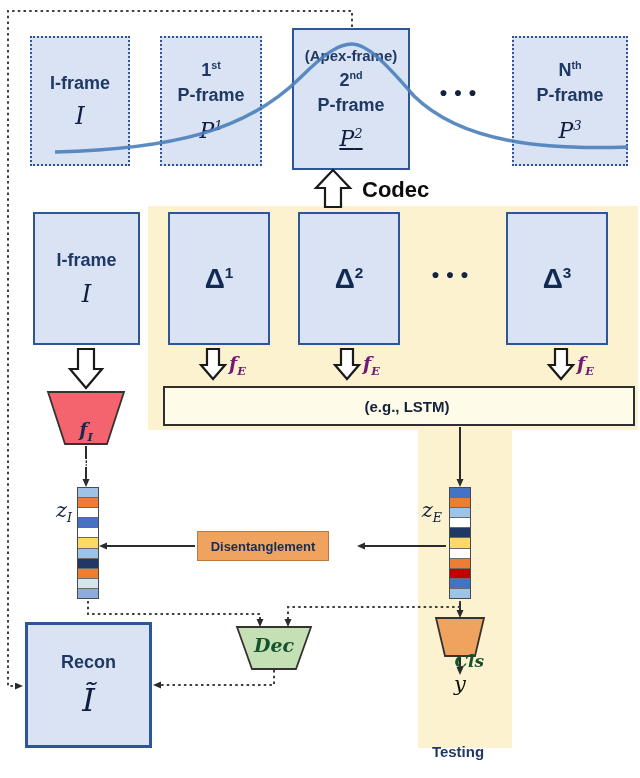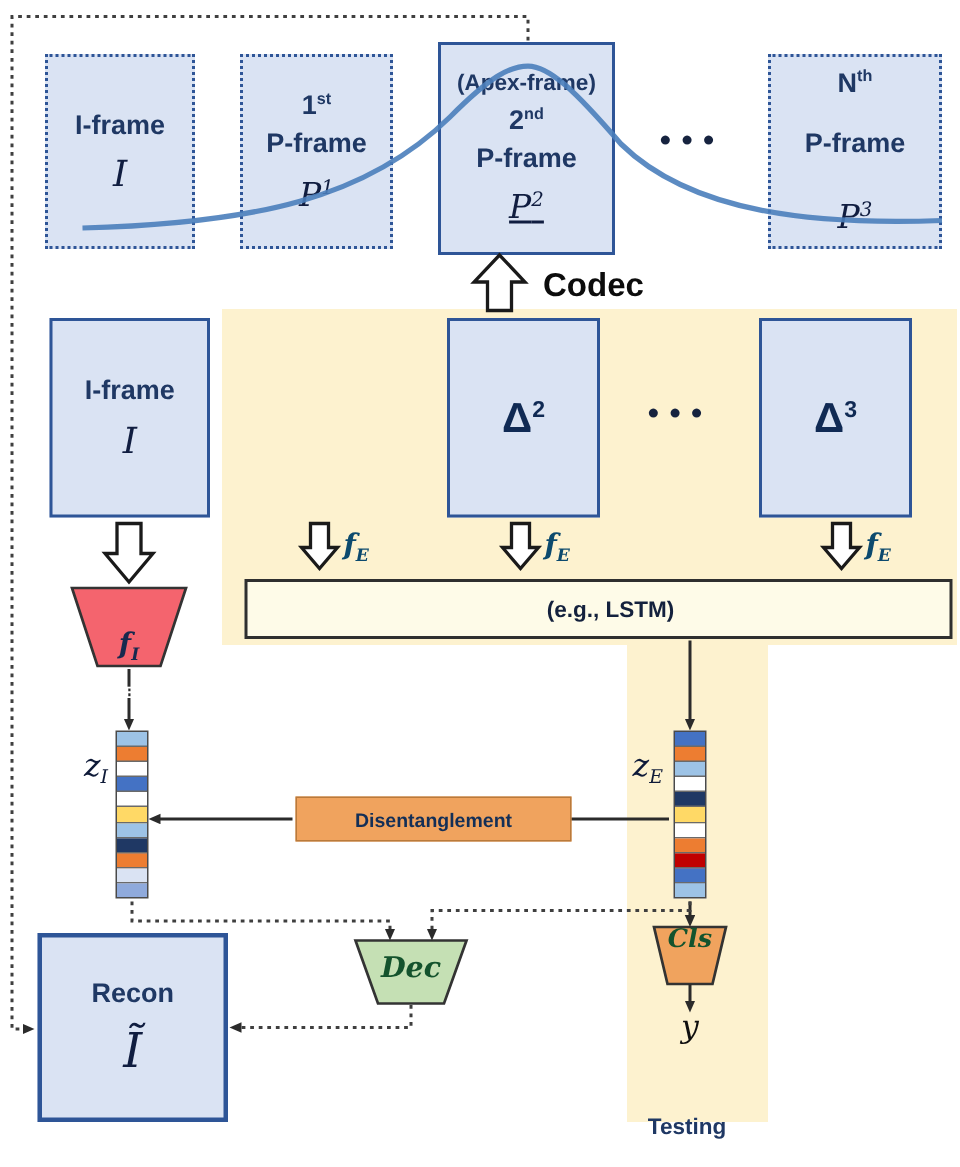--- a/index.html
+++ b/index.html
@@ -22,21 +22,21 @@
   .delta{font-size:28px;font-weight:bold;color:#102a54;}
   .delta sup{font-size:55%;}
   .ellipsis{position:absolute;z-index:3;font-size:14px;letter-spacing:6px;font-weight:bold;
             color:#16233f;text-align:center;}
   .codec{position:absolute;z-index:6;font-size:22px;font-weight:bold;color:#0c0c0c;}
   .stmbox{position:absolute;z-index:2;background:var(--stm-fill,#fefbe8);border:2px solid #2f2f2f;
           box-sizing:border-box;display:flex;align-items:center;justify-content:center;
           font-weight:bold;font-size:15px;color:#14213d;}
   .stmbox .paren{margin-left:16px;}
   .felabel{position:absolute;z-index:6;font-family:"DejaVu Serif", serif;font-style:italic;
-           font-weight:bold;font-size:19px;color:#0c4a6e;}
+           font-weight:bold;font-size:19px;color:#701a75;}
   .trap-label{position:absolute;z-index:7;text-align:center;}
   .fi-main{font-family:"DejaVu Serif", serif;font-style:italic;font-weight:bold;font-size:19px;color:#17294e;}
   .fi-sub{font-size:11px;font-weight:bold;color:#ffffff;margin-top:13px;}
   .zlabel{position:absolute;z-index:6;font-family:"DejaVu Serif", serif;font-style:italic;
           font-size:21px;color:#0e1a38;text-align:right;}
   .stack{position:absolute;width:22px;height:112px;z-index:6;display:flex;flex-direction:column;
          border:1.5px solid #4a4a4a;background:#fff;box-sizing:border-box;}
   .stack .bar{flex:1;border-bottom:1px solid #6a6a6a;}
   .stack .bar:last-child{border-bottom:none;}
   .disent{position:absolute;z-index:6;background:var(--orange,#f0a35e);border:1px solid #b97a3c;
@@ -76,33 +76,36 @@
 
   <div class="framebox solid" style="left:292px;top:28px;width:118px;height:142px;gap:3px;">
     <div class="lbl small">(Apex-frame)</div>
     <div class="lbl"><span>2</span><sup>nd</sup></div>
     <div class="lbl">P-frame</div>
     <div class="math sym22" style="margin-top:6px;text-decoration:underline;"><span>P</span><sup>2</sup></div>
   </div>
 
   <div class="ellipsis" style="left:411px;top:84px;width:100px;">●●●</div>
 
-  <div class="framebox dotted" style="left:512px;top:36px;width:116px;height:130px;gap:18px;">
+  <div class="framebox dotted" style="left:512px;top:36px;width:116px;height:130px;gap:3px;">
     <div class="lbl"><span>N</span><sup>th</sup></div>
     <div class="lbl">P-frame</div>
     <div class="math sym22" style="margin-top:8px;"><span>P</span><sup>3</sup></div>
   </div>
 
   <div class="codec" style="left:362px;top:177px;">Codec</div>
 
   <div class="framebox solid" style="left:33px;top:212px;width:107px;height:133px;gap:8px;">
     <div class="lbl">I-frame</div>
     <div class="math sym24">I</div>
   </div>
 
+  <div class="framebox solid" style="left:168px;top:212px;width:102px;height:133px;">
+    <div class="delta"><span>Δ</span><sup>1</sup></div>
+  </div>
   <div class="framebox solid" style="left:298px;top:212px;width:102px;height:133px;">
     <div class="delta"><span>Δ</span><sup>2</sup></div>
   </div>
   <div class="ellipsis" style="left:403px;top:266px;width:100px;">●●●</div>
   <div class="framebox solid" style="left:506px;top:212px;width:102px;height:133px;">
     <div class="delta"><span>Δ</span><sup>3</sup></div>
   </div>
 
   <div class="felabel" style="left:229px;top:352px;"><span>f</span><sub>E</sub></div>
   <div class="felabel" style="left:363px;top:352px;"><span>f</span><sub>E</sub></div>
@@ -140,24 +143,24 @@
       <div class="bar" style="background: rgb(255, 255, 255);"></div>
       <div class="bar" style="background: rgb(31, 56, 100);"></div>
       <div class="bar" style="background: rgb(255, 217, 102);"></div>
       <div class="bar" style="background: rgb(255, 255, 255);"></div>
       <div class="bar" style="background: rgb(237, 125, 49);"></div>
       <div class="bar" style="background: rgb(192, 0, 0);"></div>
       <div class="bar" style="background: rgb(68, 114, 196);"></div>
       <div class="bar" style="background: rgb(157, 195, 230);"></div>
     </div>
 
-  <div class="disent" style="left:197px;top:531px;width:184px;height:30px;">Disentanglement</div>
+  <div class="disent" style="left:197px;top:531px;width:132px;height:30px;">Disentanglement</div>
 
   <div class="trap-label dcls" style="left:237px;top:634px;width:74px;font-size:19px;">Dec</div>
-  <div class="trap-label dcls" style="left:436px;top:616px;width:48px;font-size:17px;">Cls</div>
+  <div class="trap-label dcls" style="left:436px;top:651px;width:48px;font-size:17px;text-align:right;">Cls</div>
   <div class="ylab" style="left:446px;top:672px;width:28px;">y</div>
 
   <div class="framebox solid thick" style="left:25px;top:622px;width:127px;height:126px;gap:1px;">
     <div class="lbl">Recon</div>
     <div class="math sym30" style="margin-top:6px;">Ĩ</div>
   </div>
 
   <div class="testing" style="left:418px;top:743px;width:80px;">Testing</div>
 
   <svg class="overlay" width="640" height="778" viewBox="0 0 640 778">

